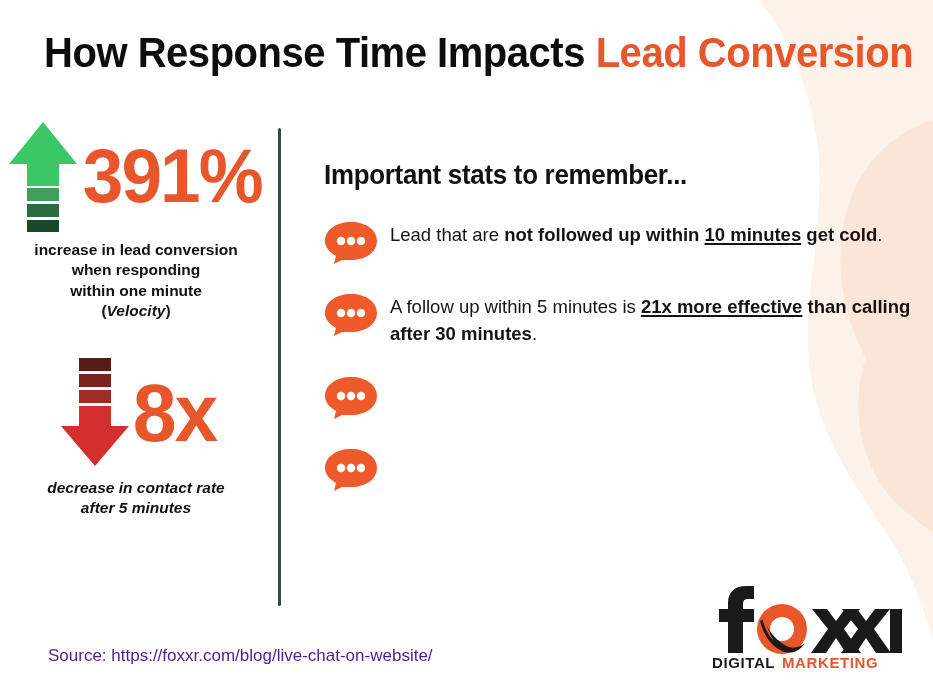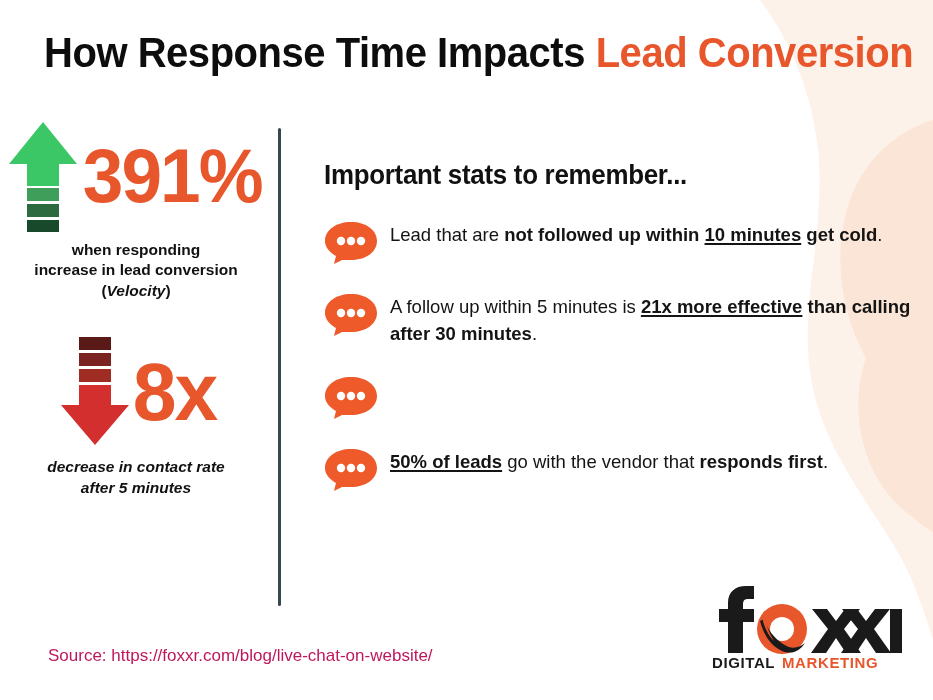--- a/index.html
+++ b/index.html
@@ -65,21 +65,21 @@
   .btext{
     font-size:18.5px;line-height:1.48;color:#141414;
     padding-top:2px;
   }
   .btext b{font-weight:700;}
   .btext u{text-decoration:underline;text-underline-offset:2px;text-decoration-thickness:2px;font-weight:700;}
 
   
   .source{
     position:absolute;left:48px;top:646px;
-    font-size:17px;color:#be185d;font-weight:400;
+    font-size:17px;color:#4c1d95;font-weight:400;
   }
 
   
   .logo{position:absolute;left:706px;top:583px;width:196px;height:88px;}
 </style>
 </head>
 <body>
 
 <div id="canvas">
 
@@ -105,22 +105,23 @@
         <svg width="72" height="112" viewBox="0 0 72 112" aria-hidden="true">
           <path d="M36 2 L70 44 L52 44 L52 64 L20 64 L20 44 L2 44 Z" fill="#3bc765"></path>
           <rect x="20" y="44" width="32" height="22" fill="#3bc765"></rect>
           <rect x="20" y="68" width="32" height="13" fill="#3e9e5a"></rect>
           <rect x="20" y="84" width="32" height="13" fill="#2b6b3f"></rect>
           <rect x="20" y="100" width="32" height="13" fill="#18492a"></rect>
         </svg>
         <div class="bignum">391%</div>
       </div>
       <div class="caption">
+        <div>increase in lead conversion</div>
         <div>when responding</div>
-        <div>increase in lead conversion</div>
+        <div>within one minute</div>
         <div>
           <span>(</span><span class="vel">Velocity</span><span>)</span>
         </div>
       </div>
     </div>
 
     <div class="stat-block" style="margin-top:36px;">
       <div class="stat-row" style="padding-left:6px;">
         <svg width="72" height="110" viewBox="0 0 72 110" aria-hidden="true">
           <rect x="20" y="0" width="32" height="13" fill="#5a1a18"></rect>
@@ -174,21 +175,20 @@
         </div>
         <div class="bullet">
           <span class="bubble">
 <svg width="54" height="44" viewBox="0 0 54 44" aria-hidden="true">
   <path d="M27 1 C42 1 53 9 53 20 C53 31 42 39 27 39 L18 39 L10 43 L12 35
            C5 31 1 26 1 20 C1 9 12 1 27 1 Z" fill="#ef5a2a"></path>
   <circle cx="17" cy="20" r="4.2" fill="#ffffff"></circle>
   <circle cx="27" cy="20" r="4.2" fill="#ffffff"></circle>
   <circle cx="37" cy="20" r="4.2" fill="#ffffff"></circle>
 </svg></span>
-          <div class="btext"><u>50% of leads</u><span> go with the vendor that </span><b>responds first</b><span>.</span></div>
         </div>
       </div>
   </div>
 
   <div class="source">Source: https://foxxr.com/blog/live-chat-on-website/</div>
 
   <svg class="logo" viewBox="0 0 196 88">
 
     <path d="M22 20 C22 9 29 3 40 3 L48 3 L48 16 L42 16 C38 16 37 18 37 22 L37 26 L48 26 L48 39 L37 39 L37 70 L22 70 L22 39 L13 39 L13 26 L22 26 Z" fill="#1a1a1a"></path>
 

